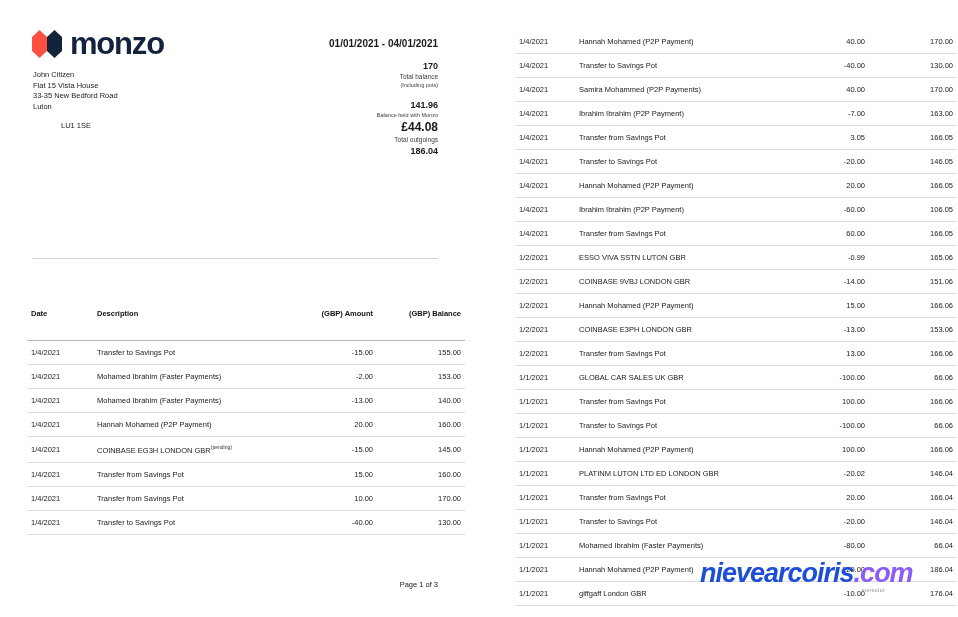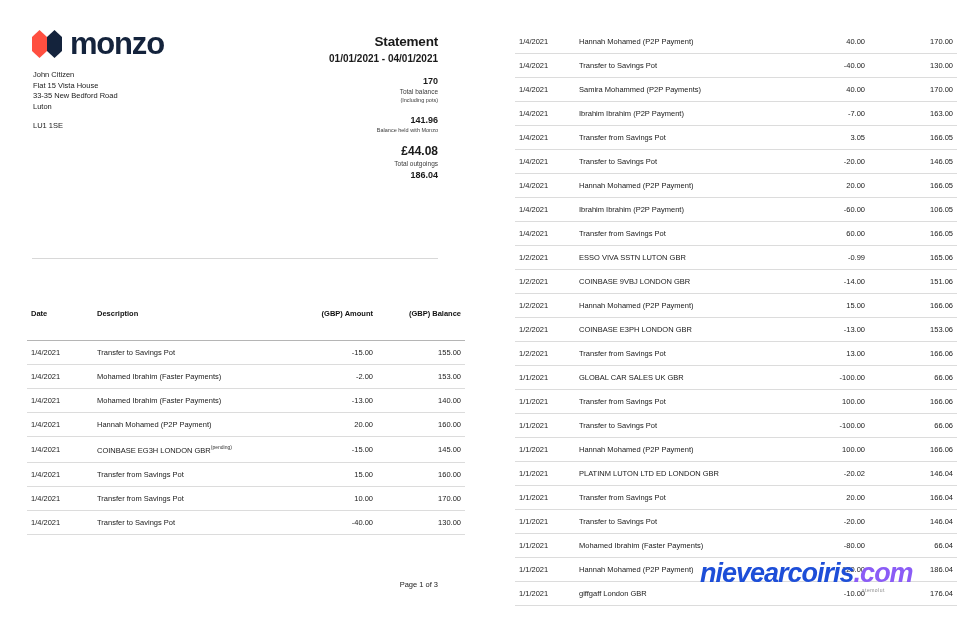--- a/index.html
+++ b/index.html
@@ -61,20 +61,21 @@
   .addr {
     position: absolute;
     left: 33px;
     top: 70px;
     font-size: 7.5px;
     line-height: 10.5px;
     color: #1a1a1a;
   }
   .addr .pc {
     margin-top: 9px;
+    margin-left: 28px;
   }
   .stmt-block {
     position: absolute;
     right: 32px;
     top: 34px;
     text-align: right;
     width: 230px;
   }
   .stmt-title {
     font-size: 13.5px;
@@ -95,21 +96,21 @@
     font-size: 6.5px;
     color: #3a3a3a;
     margin-top: 2px;
   }
   .fig-label.small {
     font-size: 5.5px;
   }
   .fig-amount {
     font-size: 12px;
     font-weight: bold;
-    margin-top: 11px;
+    margin-top: 2px;
   }
   .fig-amount2 {
     font-size: 9px;
     font-weight: bold;
     margin-top: 3px;
   }
   .divider {
     position: absolute;
     left: 32px;
     right: 32px;
@@ -207,21 +208,20 @@
 
     <div class="addr">
       <div>John Citizen</div>
       <div>Flat 15 Vista House</div>
       <div>33-35 New Bedford Road</div>
       <div>Luton</div>
       <div class="pc">LU1 1SE</div>
     </div>
 
     <div class="stmt-block">
-      <div class="stmt-title">Statement</div>
       <div class="stmt-range">01/01/2021 - 04/01/2021</div>
 
       <div class="fig-big">170</div>
       <div class="fig-label">Total balance</div>
       <div class="fig-label small">(Including pots)</div>
 
       <div class="fig-big">141.96</div>
       <div class="fig-label small">Balance held with Monzo</div>
 
       <div class="fig-amount">£44.08</div>

